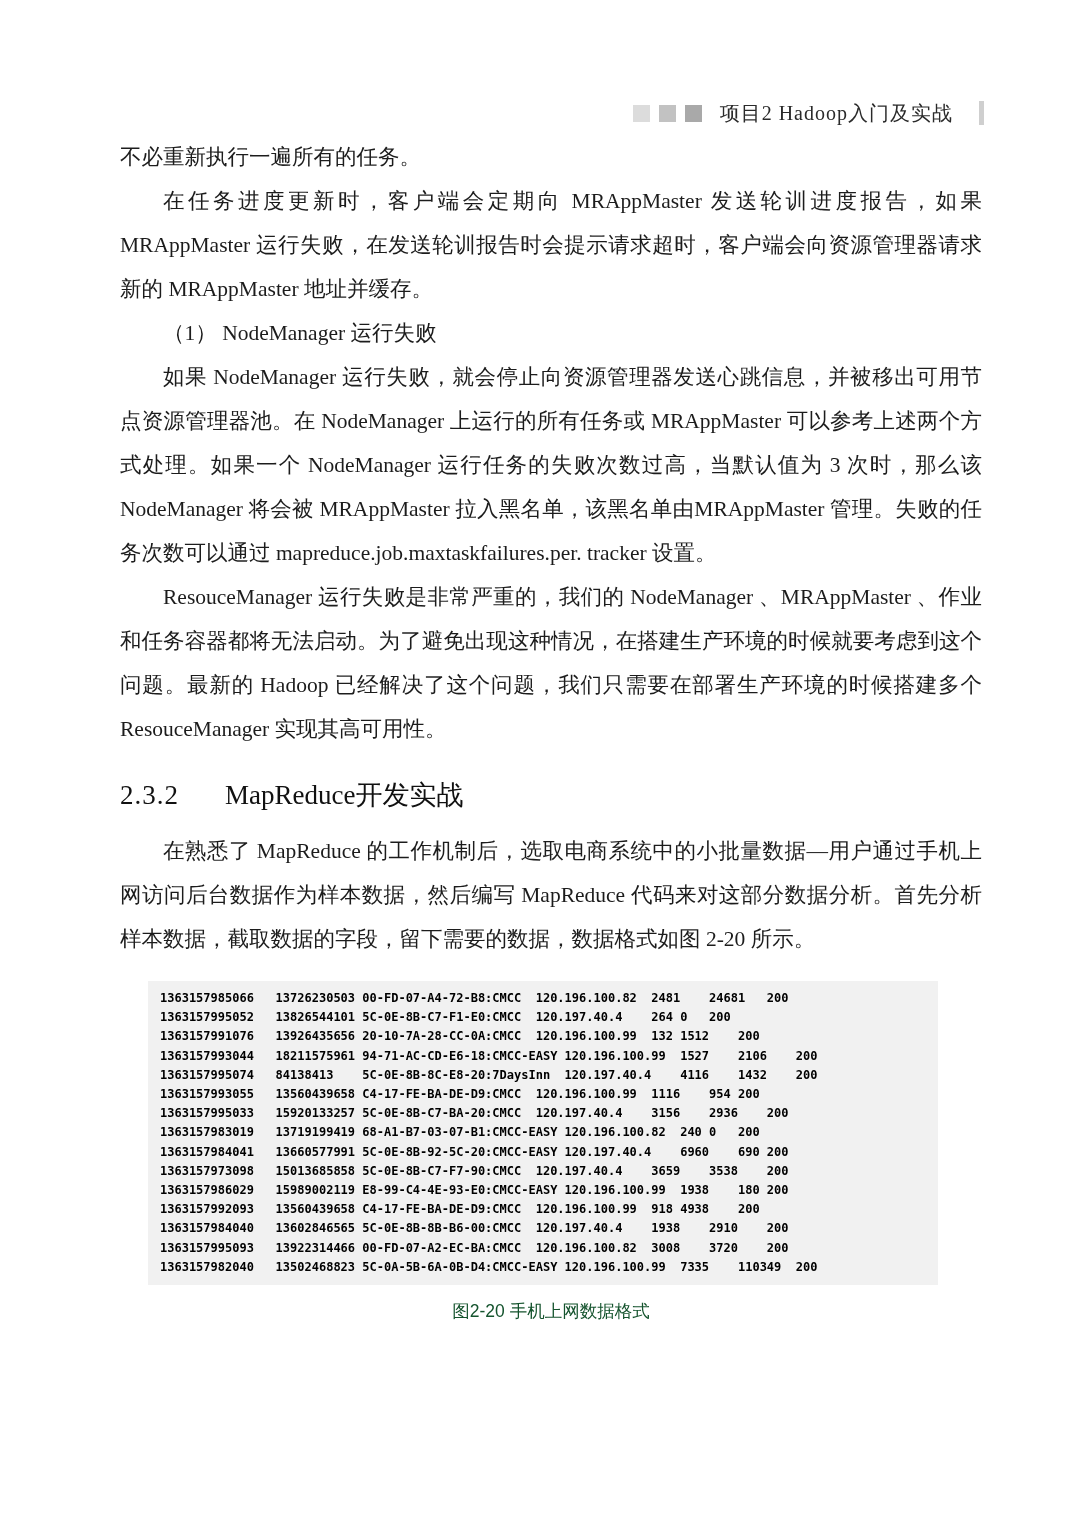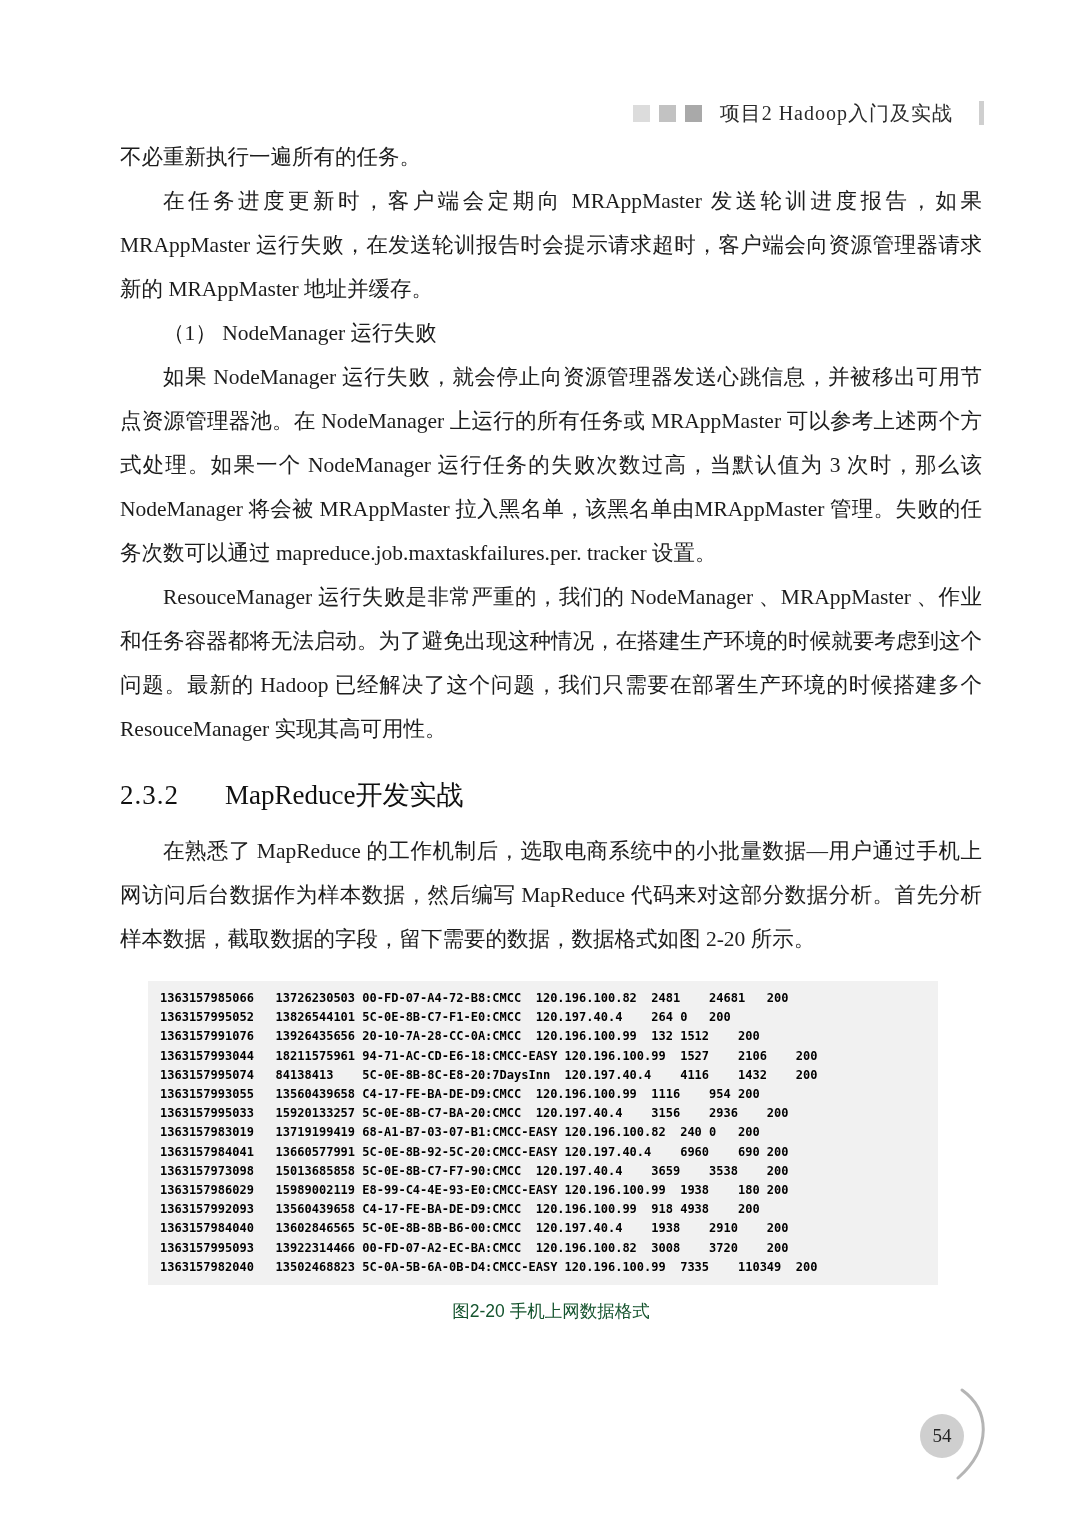--- a/index.html
+++ b/index.html
@@ -130,22 +130,14 @@
       <div class="codeline">1363157986029   15989002119 E8-99-C4-4E-93-E0:CMCC-EASY 120.196.100.99  1938    180 200</div>
       <div class="codeline">1363157992093   13560439658 C4-17-FE-BA-DE-D9:CMCC  120.196.100.99  918 4938    200</div>
       <div class="codeline">1363157984040   13602846565 5C-0E-8B-8B-B6-00:CMCC  120.197.40.4    1938    2910    200</div>
       <div class="codeline">1363157995093   13922314466 00-FD-07-A2-EC-BA:CMCC  120.196.100.82  3008    3720    200</div>
       <div class="codeline">1363157982040   13502468823 5C-0A-5B-6A-0B-D4:CMCC-EASY 120.196.100.99  7335    110349  200</div>
     </div>
 
     <div class="caption">图2-20 手机上网数据格式</div>
   </div>
 
-  <div class="footer">
-    <svg class="swoosh" width="60" height="92" viewBox="0 0 60 92">
-      <path d="M22 2 C 50 22, 52 60, 18 90" stroke="#b5b5b5" stroke-width="3" fill="none" stroke-linecap="round"></path>
-    </svg>
-    <div class="page-circle">
-      <span>54</span>
-    </div>
-  </div>
 
 </div>
 
 </body></html>

